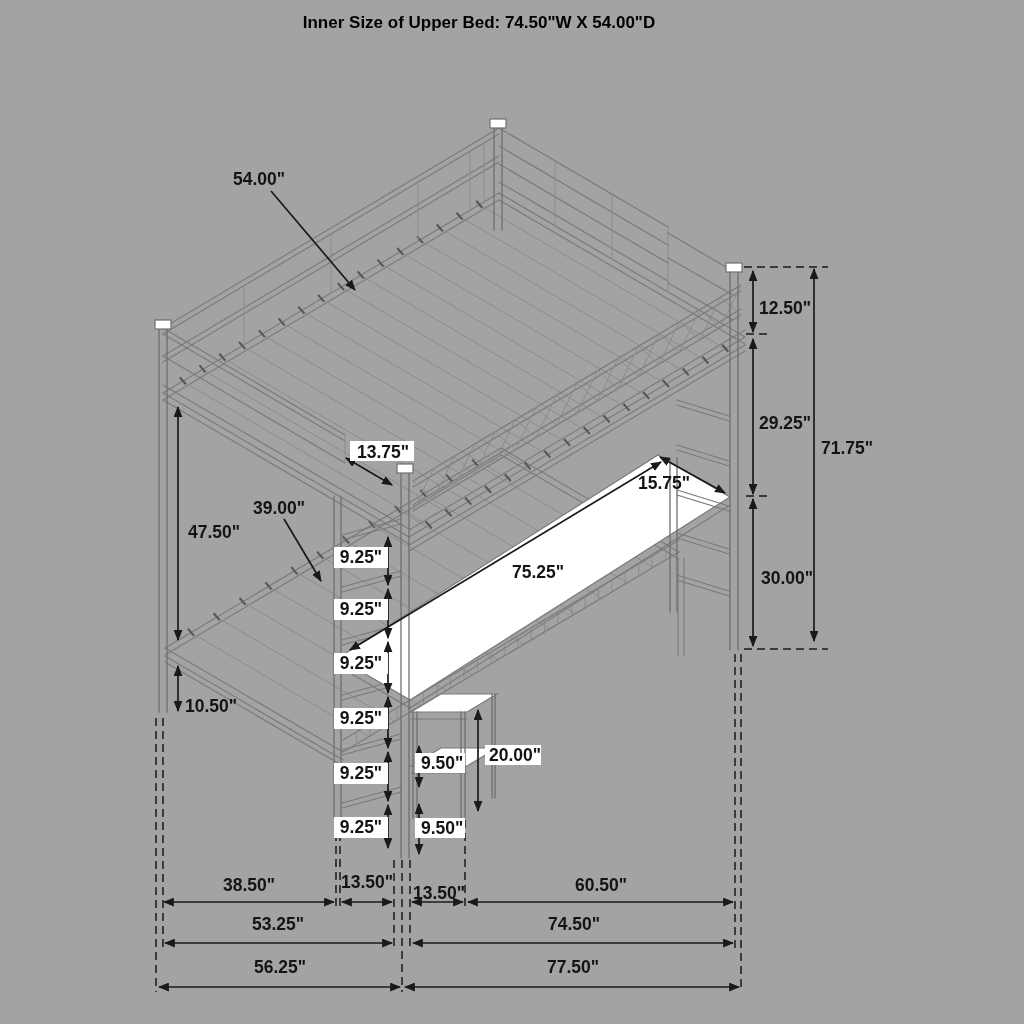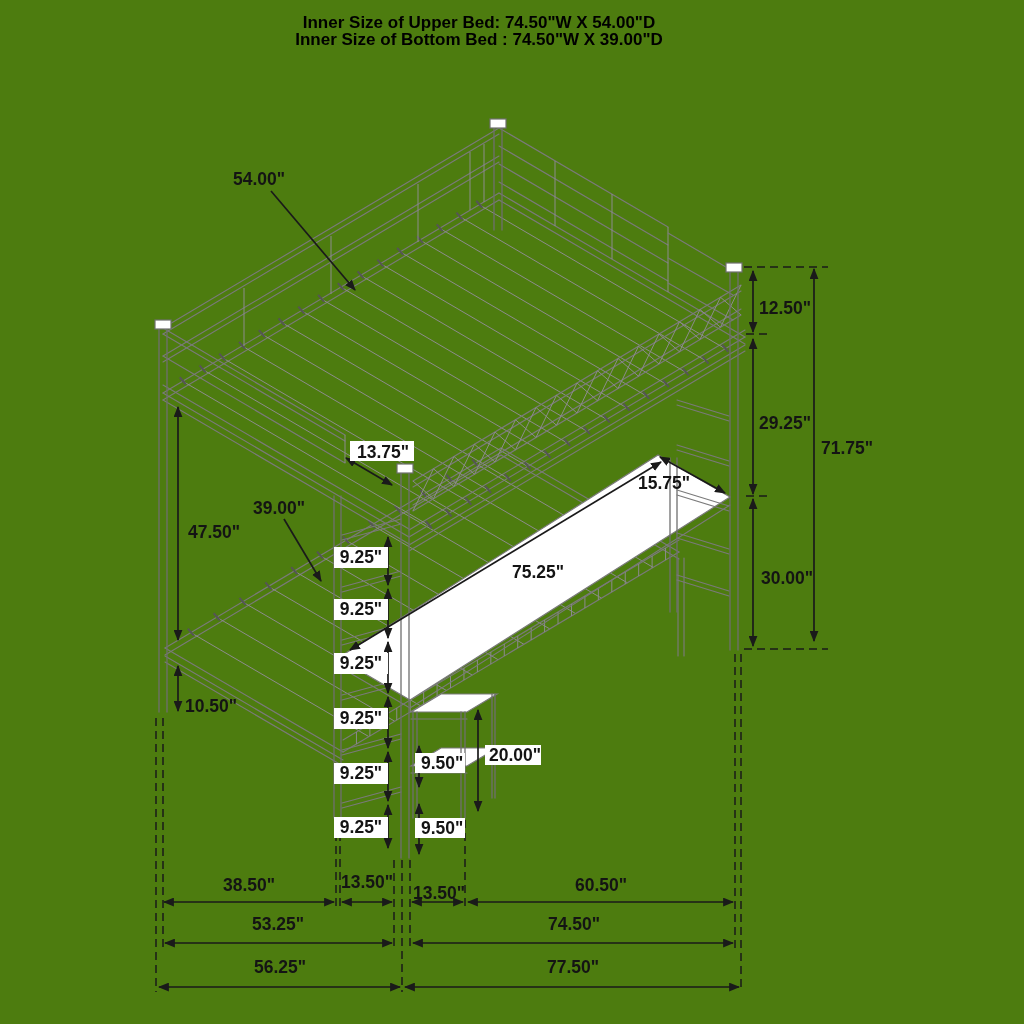--- a/index.html
+++ b/index.html
@@ -1,16 +1,16 @@
 <!DOCTYPE html>
 <html><head>
 <meta charset="utf-8">
 <style>
   html,body{margin:0;padding:0;background:#fff;}
-  .canvas{position:relative;width:1024px;height:1024px;background:#4d7c0f;overflow:hidden;
+  .canvas{position:relative;width:1024px;height:1024px;background:#a3a3a3;overflow:hidden;
           font-family:"Liberation Sans",sans-serif;}
   .title-block{position:absolute;top:14px;left:0;width:958px;text-align:center;
                font-weight:bold;font-size:17px;line-height:17px;color:#000;}
   .title-block div{margin:0 0 0 0;}
   svg{position:absolute;top:0;left:0;}
   .wire{stroke:#7a7a7a;stroke-width:1.15;fill:none;stroke-linecap:round;}
   .wire2{stroke:#8c8c8c;stroke-width:1.0;fill:none;}
   .post{stroke:#6f6f6f;stroke-width:1.3;fill:none;stroke-linecap:round;}
   .cap{fill:#ffffff;stroke:#6f6f6f;stroke-width:1.2;}
   .solidwhite{fill:#ffffff;stroke:#7a7a7a;stroke-width:1.2;}
@@ -20,21 +20,20 @@
   .dl{font-family:"Liberation Sans",sans-serif;font-weight:bold;font-size:17.5px;fill:#141414;}
   .bg{fill:#ffffff;}
 </style>
 </head>
 <body>
 
 <div class="canvas">
 
   <div class="title-block">
     <div>Inner Size of Upper Bed: 74.50"W X 54.00"D</div>
-    <div>Inner Size of Bottom Bed : 74.50"W X 39.00"D</div>
   </div>
 
   <svg width="1024" height="1024" viewBox="0 0 1024 1024">
     <defs>
       <marker id="ah" viewBox="0 0 10 8" refX="9" refY="4" markerWidth="11" markerHeight="9" markerUnits="userSpaceOnUse" orient="auto-start-reverse">
         <path d="M0,0 L10,4 L0,8 z" fill="#1a1a1a"></path>
       </marker>
     </defs>
 
     <g>

